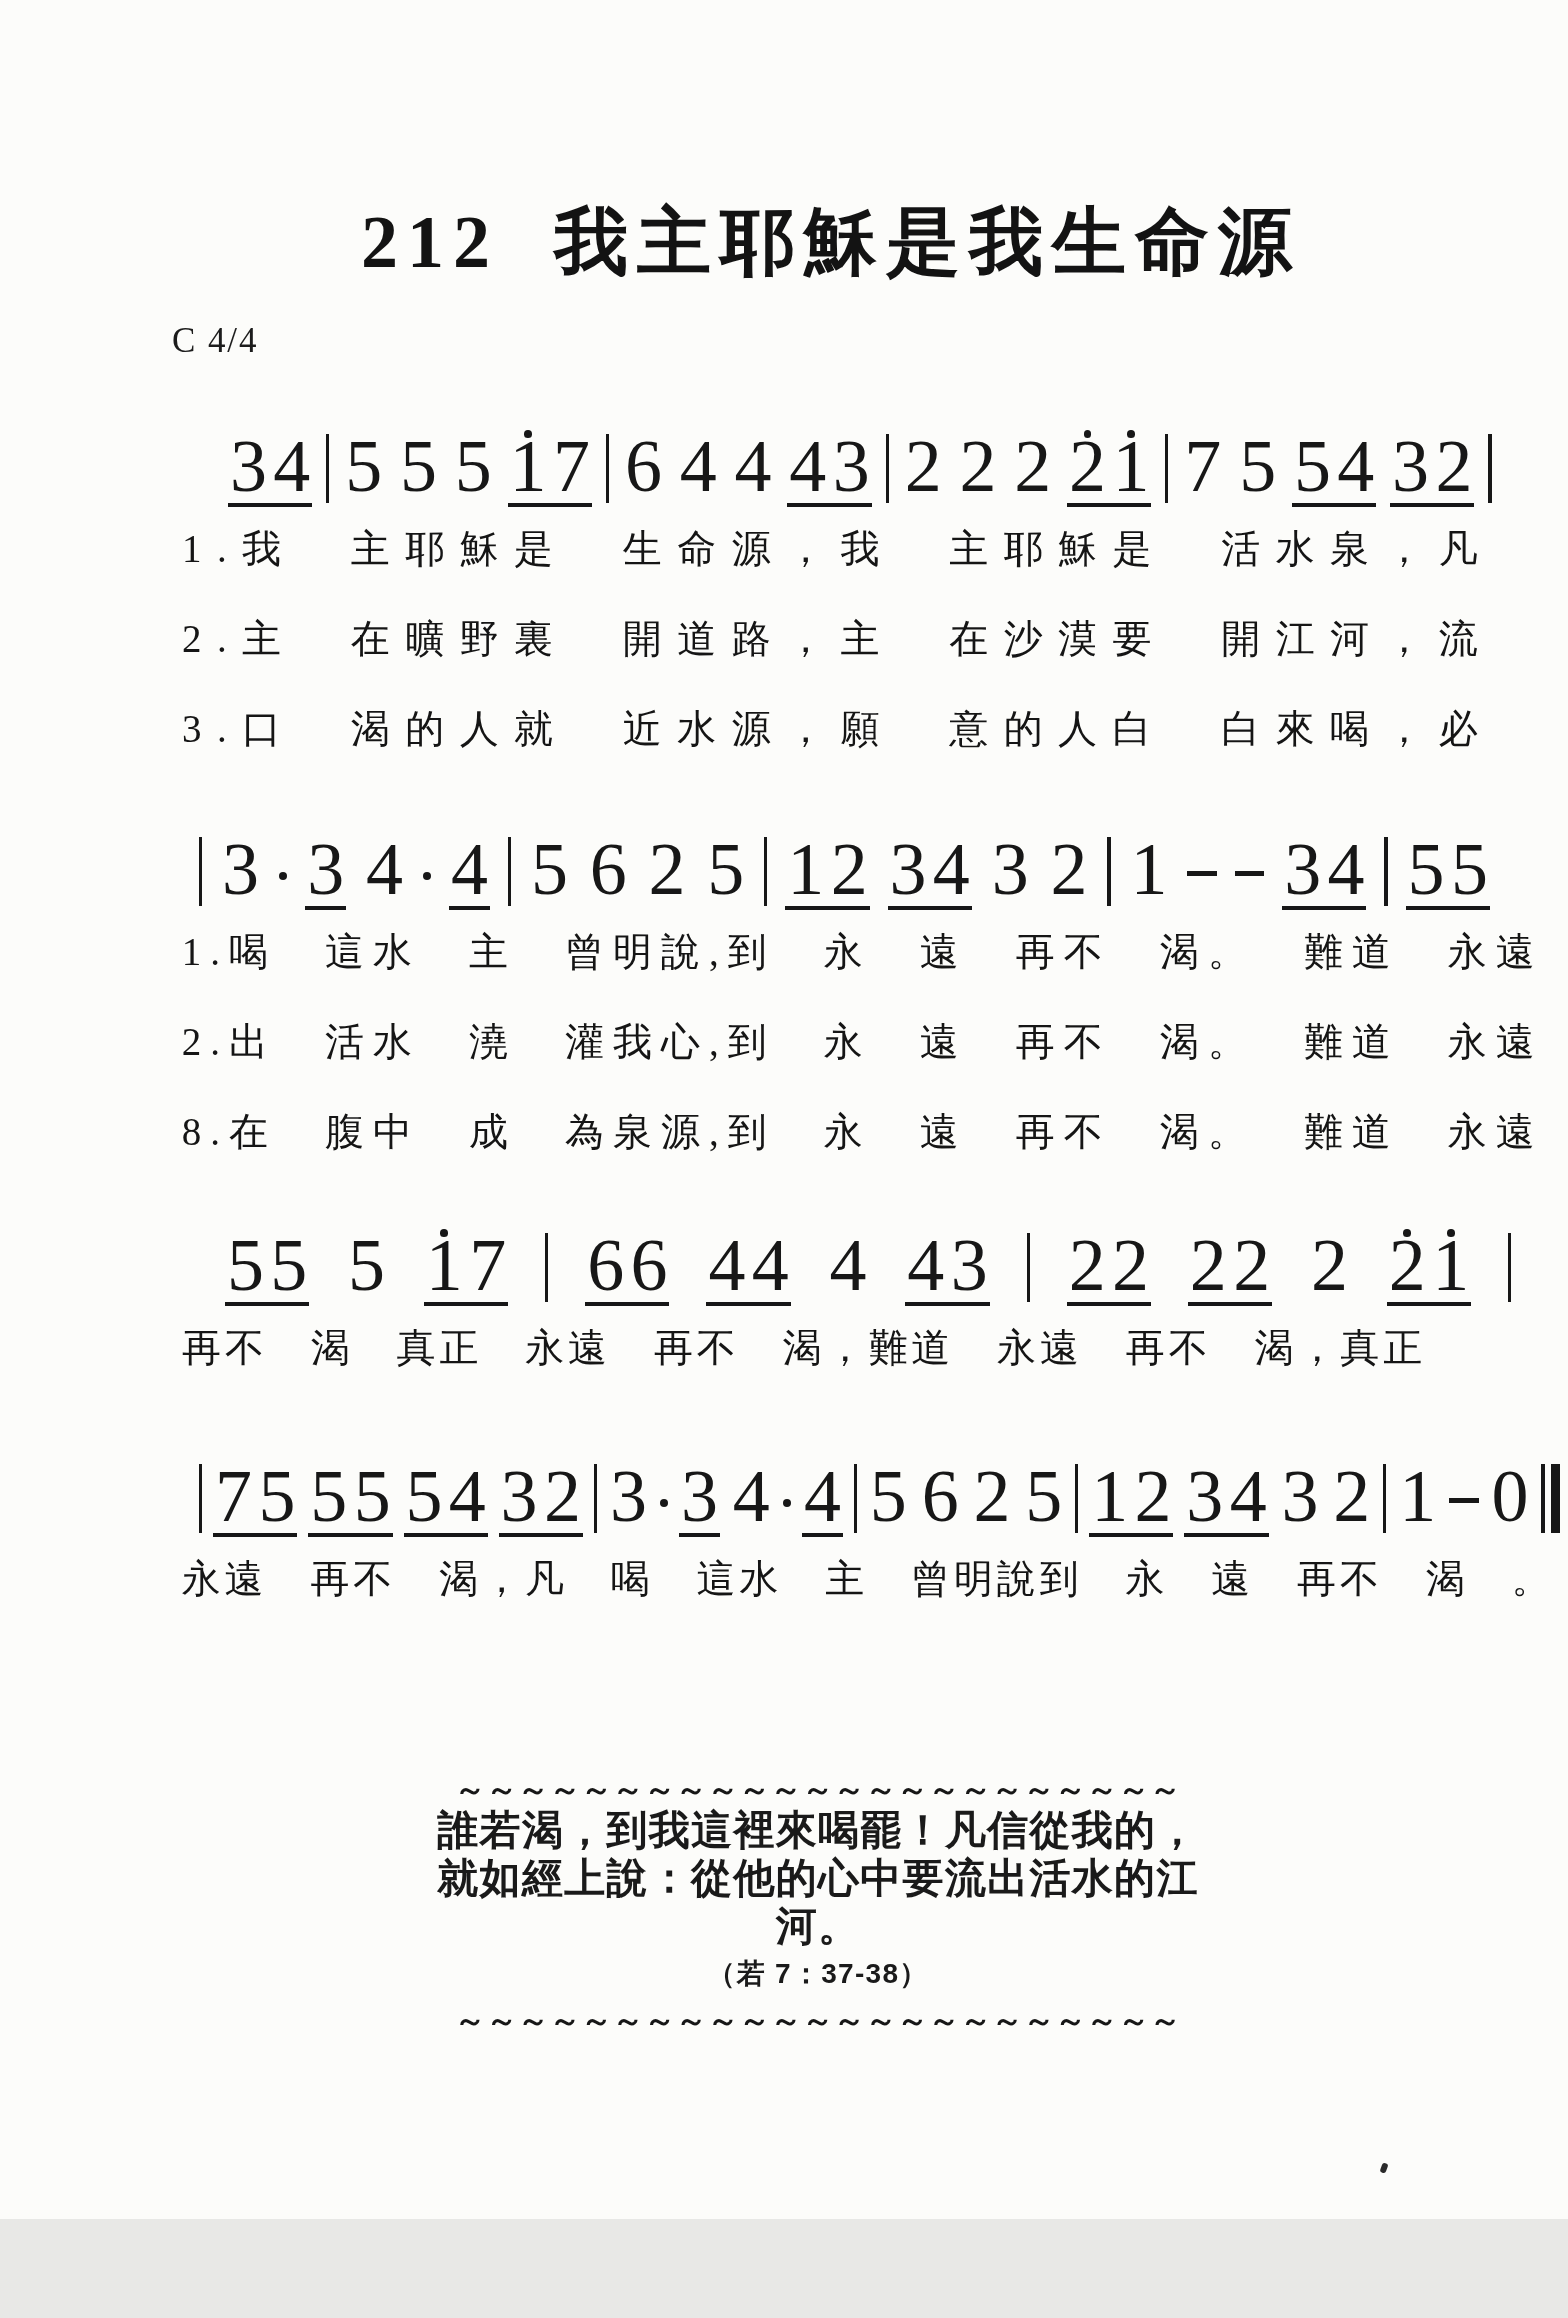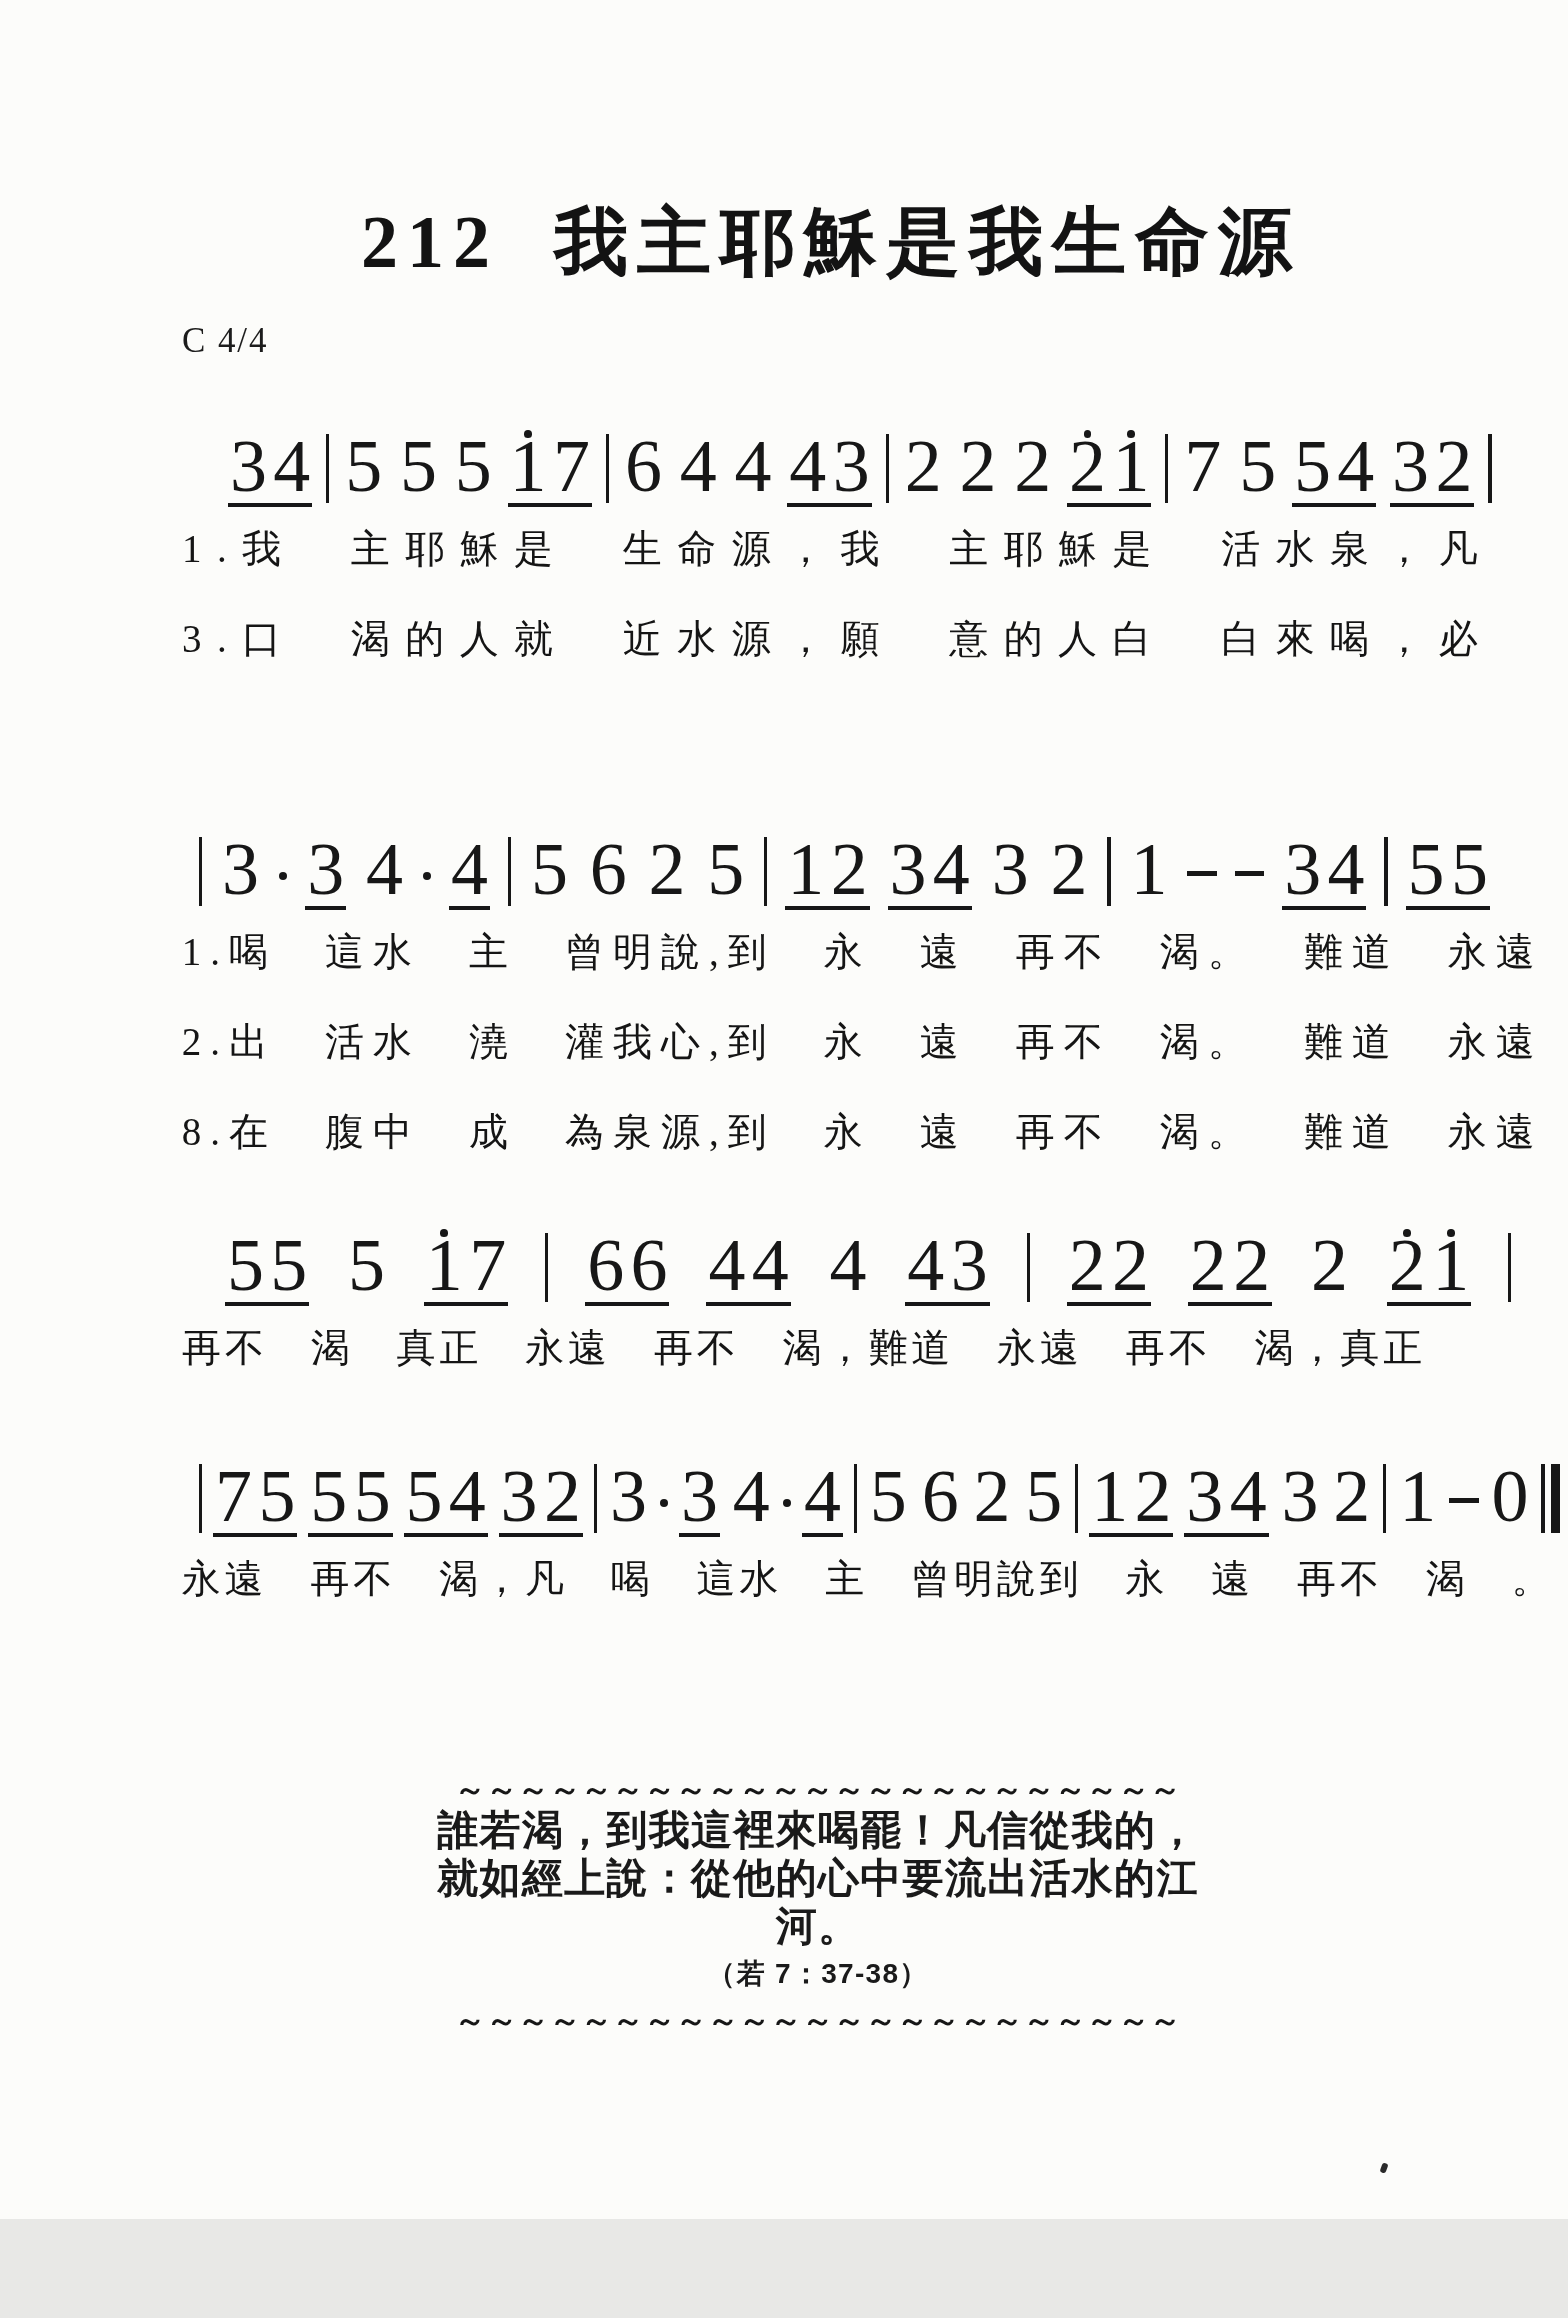--- a/index.html
+++ b/index.html
@@ -9,21 +9,21 @@
     background:#fcfcfa; color:#171717; overflow:hidden;
     font-family:"Liberation Serif","DejaVu Serif",serif;
   }
   
   .title{
     position:absolute; left:96px; top:193px; width:1470px; margin:0;
     text-align:center; font-size:74px; font-weight:700; letter-spacing:9px;
     white-space:pre; color:#131313;
   }
   .key{
-    position:absolute; left:182px; top:321px; font-size:35px; letter-spacing:1.9px;
+    position:absolute; left:172px; top:321px; font-size:35px; letter-spacing:1.9px;
     color:#1c1c1c;
   }
   
   .system{position:absolute;}
   .sys0{left:228px; top:429px;}
   .sys1{left:199px; top:832px;}
   .sys2{left:225px; top:1228px;}
   .sys3{left:199px; top:1459px;}
   .tokrow{display:flex; align-items:flex-start;}
   .sys0 .tokrow{column-gap:14px;}
@@ -141,20 +141,21 @@
             <span class="nt">5</span>
             <span class="nt">4</span>
           </div>
           <div class="grp u">
             <span class="nt">3</span>
             <span class="nt">2</span>
           </div>
           <div class="bar"></div>
         </div>
         <div class="lyr">1.我　主耶穌是　生命源，我　主耶穌是　活水泉，凡</div>
+        <div class="lyr">2.主　在曠野裏　開道路，主　在沙漠要　開江河，流</div>
         <div class="lyr">3.口　渴的人就　近水源，願　意的人白　白來喝，必</div>
       </section>
       <section class="system sys1">
         <div class="tokrow">
           <div class="bar"></div>
           <div class="grp">
             <span class="nt">3</span>
           </div>
           <div class="adot"></div>
           <div class="grp u">

